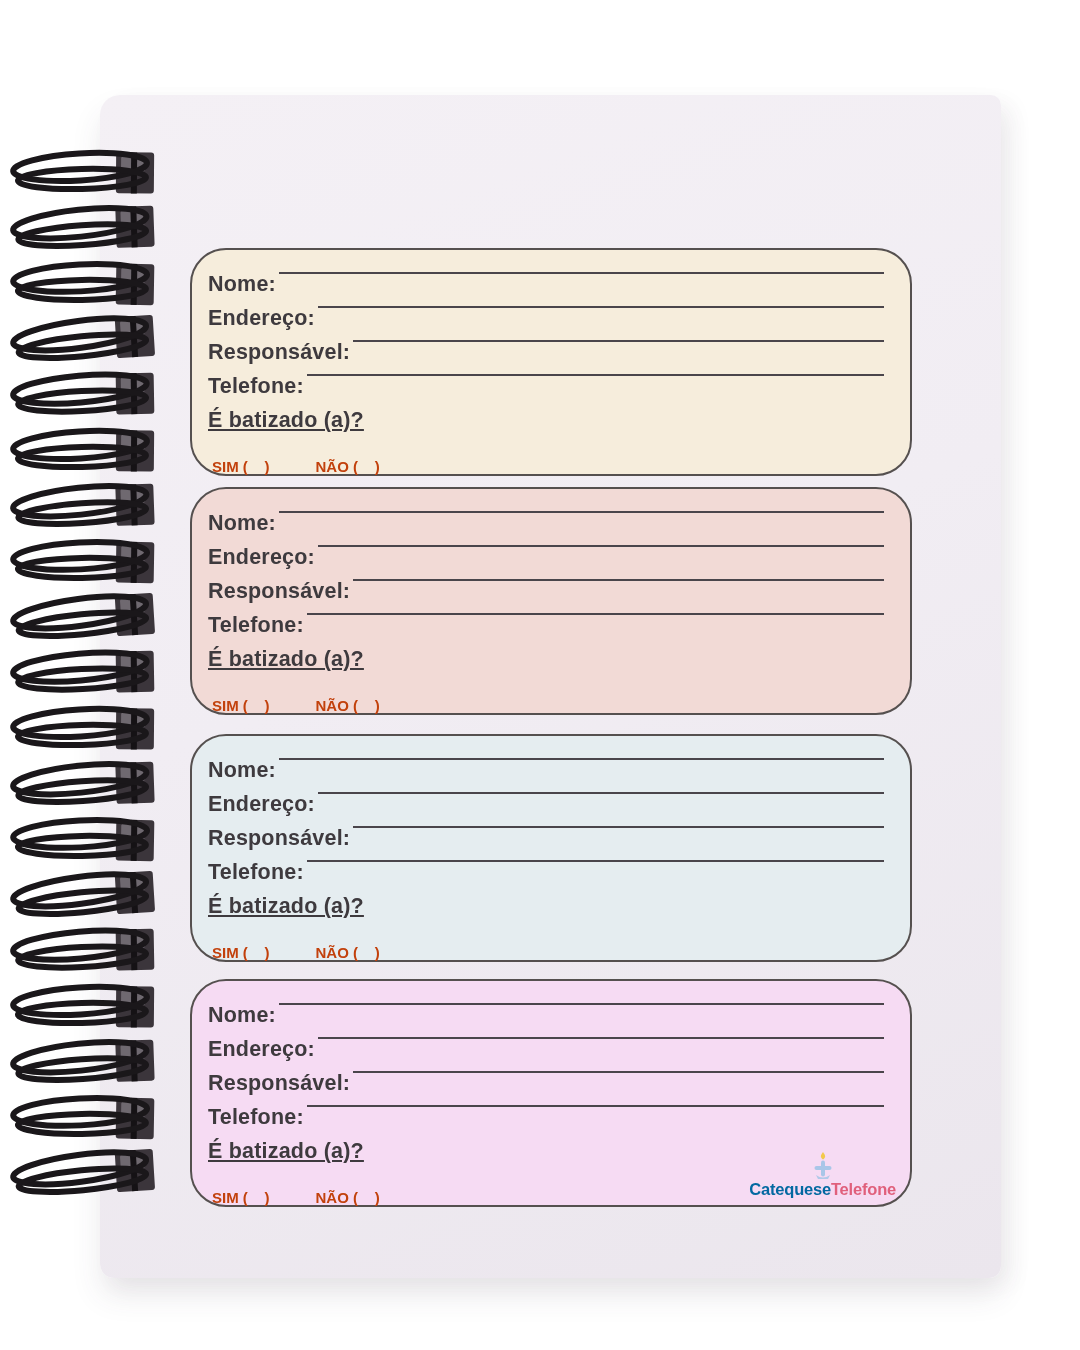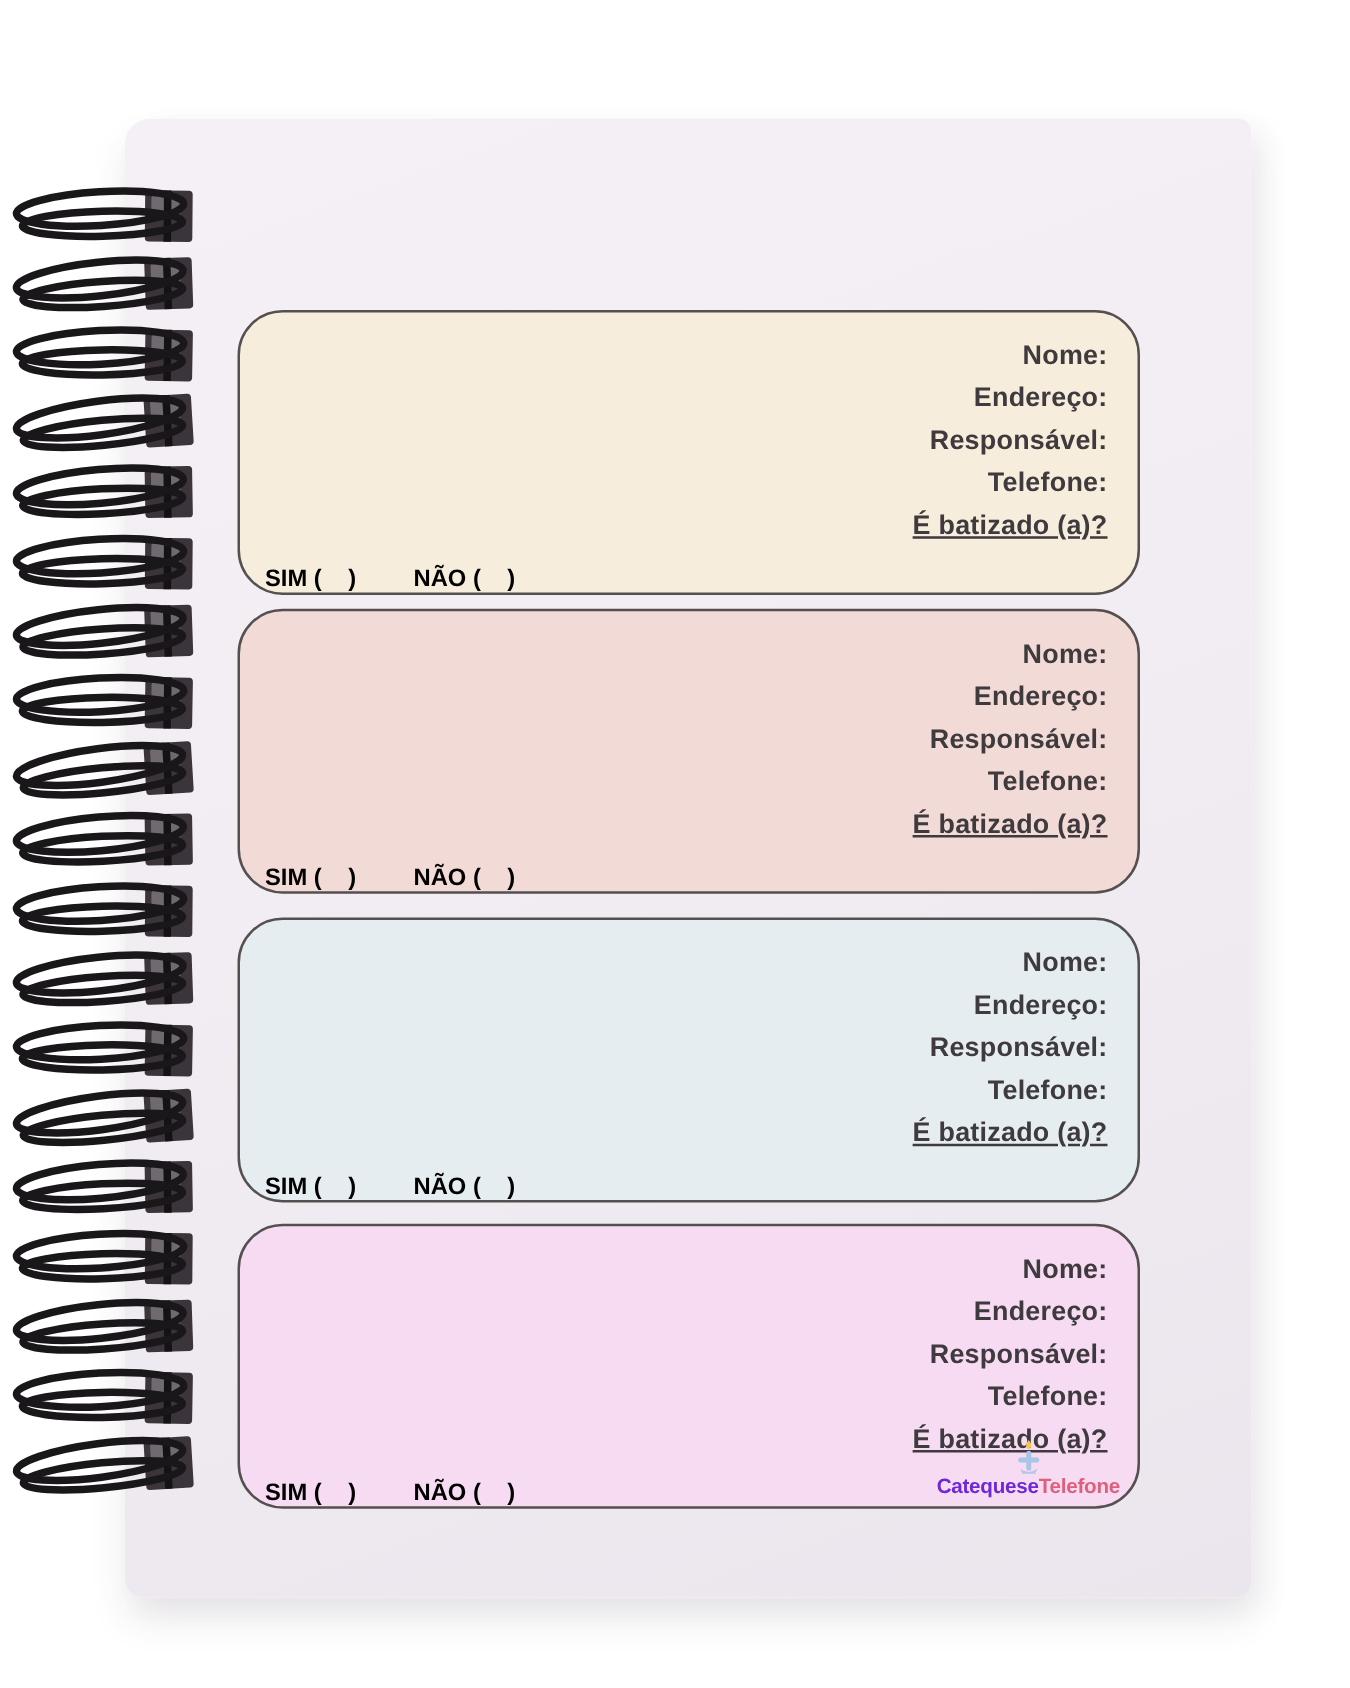--- a/index.html
+++ b/index.html
@@ -20,28 +20,28 @@
     color:#49434a;letter-spacing:1px;
   }
   
   .card{
     position:absolute;left:90px;width:722px;height:228px;
     box-sizing:border-box;border:2px solid #55504f;border-radius:36px;
     padding:22px 24px 0 16px;
   }
   .card-1{top:153px}.card-2{top:392px}.card-3{top:639px}.card-4{top:884px}
   .row{
-    display:flex;align-items:flex-end;height:34px;
-    font-size:21.5px;font-weight:bold;color:#3e3a3e;letter-spacing:.2px;flex-direction:column;
+    display:flex;align-items:flex-start;height:34px;
+    font-size:21.5px;font-weight:bold;color:#3e3a3e;letter-spacing:.2px;
   }
   .row .line{flex:1;border-bottom:2px solid #4a454b;margin:0 2px 3px 3px;}
   .row.q{height:33px;text-decoration:underline;}
   .opts{
     display:flex;height:34px;align-items:flex-end;gap:46px;
-    font-size:19px;font-weight:bold;color:#000000;
+    font-size:15px;font-weight:bold;color:#c2410c;
     white-space:pre;padding-left:4px;
   }
   
   .spiral{position:absolute;left:0;top:0;width:180px;height:1350px;}
   .coil{position:absolute;left:0;width:172px;height:56px;}
   .coil svg{display:block;}
   
   .logo{
     position:absolute;right:14px;bottom:8px;
     display:flex;flex-direction:column;align-items:center;line-height:1;
@@ -159,21 +159,21 @@
         <span>NÃO (    )</span>
       </div>
 
       <div class="logo">
         <svg width="26" height="30" viewBox="0 0 26 30">
           <path d="M13 1 C15.4 4.2 16.2 6 13 8.6 C9.8 6 10.6 4.2 13 1 Z" fill="#f2c94c"></path>
           <rect x="11" y="9.5" width="4" height="16" rx="2" fill="#a9c6e8"></rect>
           <rect x="4.5" y="15" width="17" height="4" rx="2" fill="#a9c6e8"></rect>
           <path d="M6 24 q7 5 14 0 l-2 4 h-10 Z" fill="#a9c6e8" opacity="0.9"></path>
         </svg>
-        <div class="brand"><span style="color: #6d28d9;">Catequese</span><span style="color: rgb(224, 96, 124);">Telefone</span></div>
+        <div class="brand"><span style="color: #0369a1;">Catequese</span><span style="color: rgb(224, 96, 124);">Telefone</span></div>
       </div>
     </section>
 
   </div>
 
   <div class="spiral">
       <div class="coil" style="top: 145px; transform: rotate(0.5deg);">
         <svg width="172" height="56" viewBox="0 0 172 56">
           <rect x="116" y="7" width="38" height="41" rx="3" fill="#3b353b"></rect>
           <rect x="121" y="11" width="24" height="15" rx="2" fill="#9b939d" opacity="0.55"></rect>

